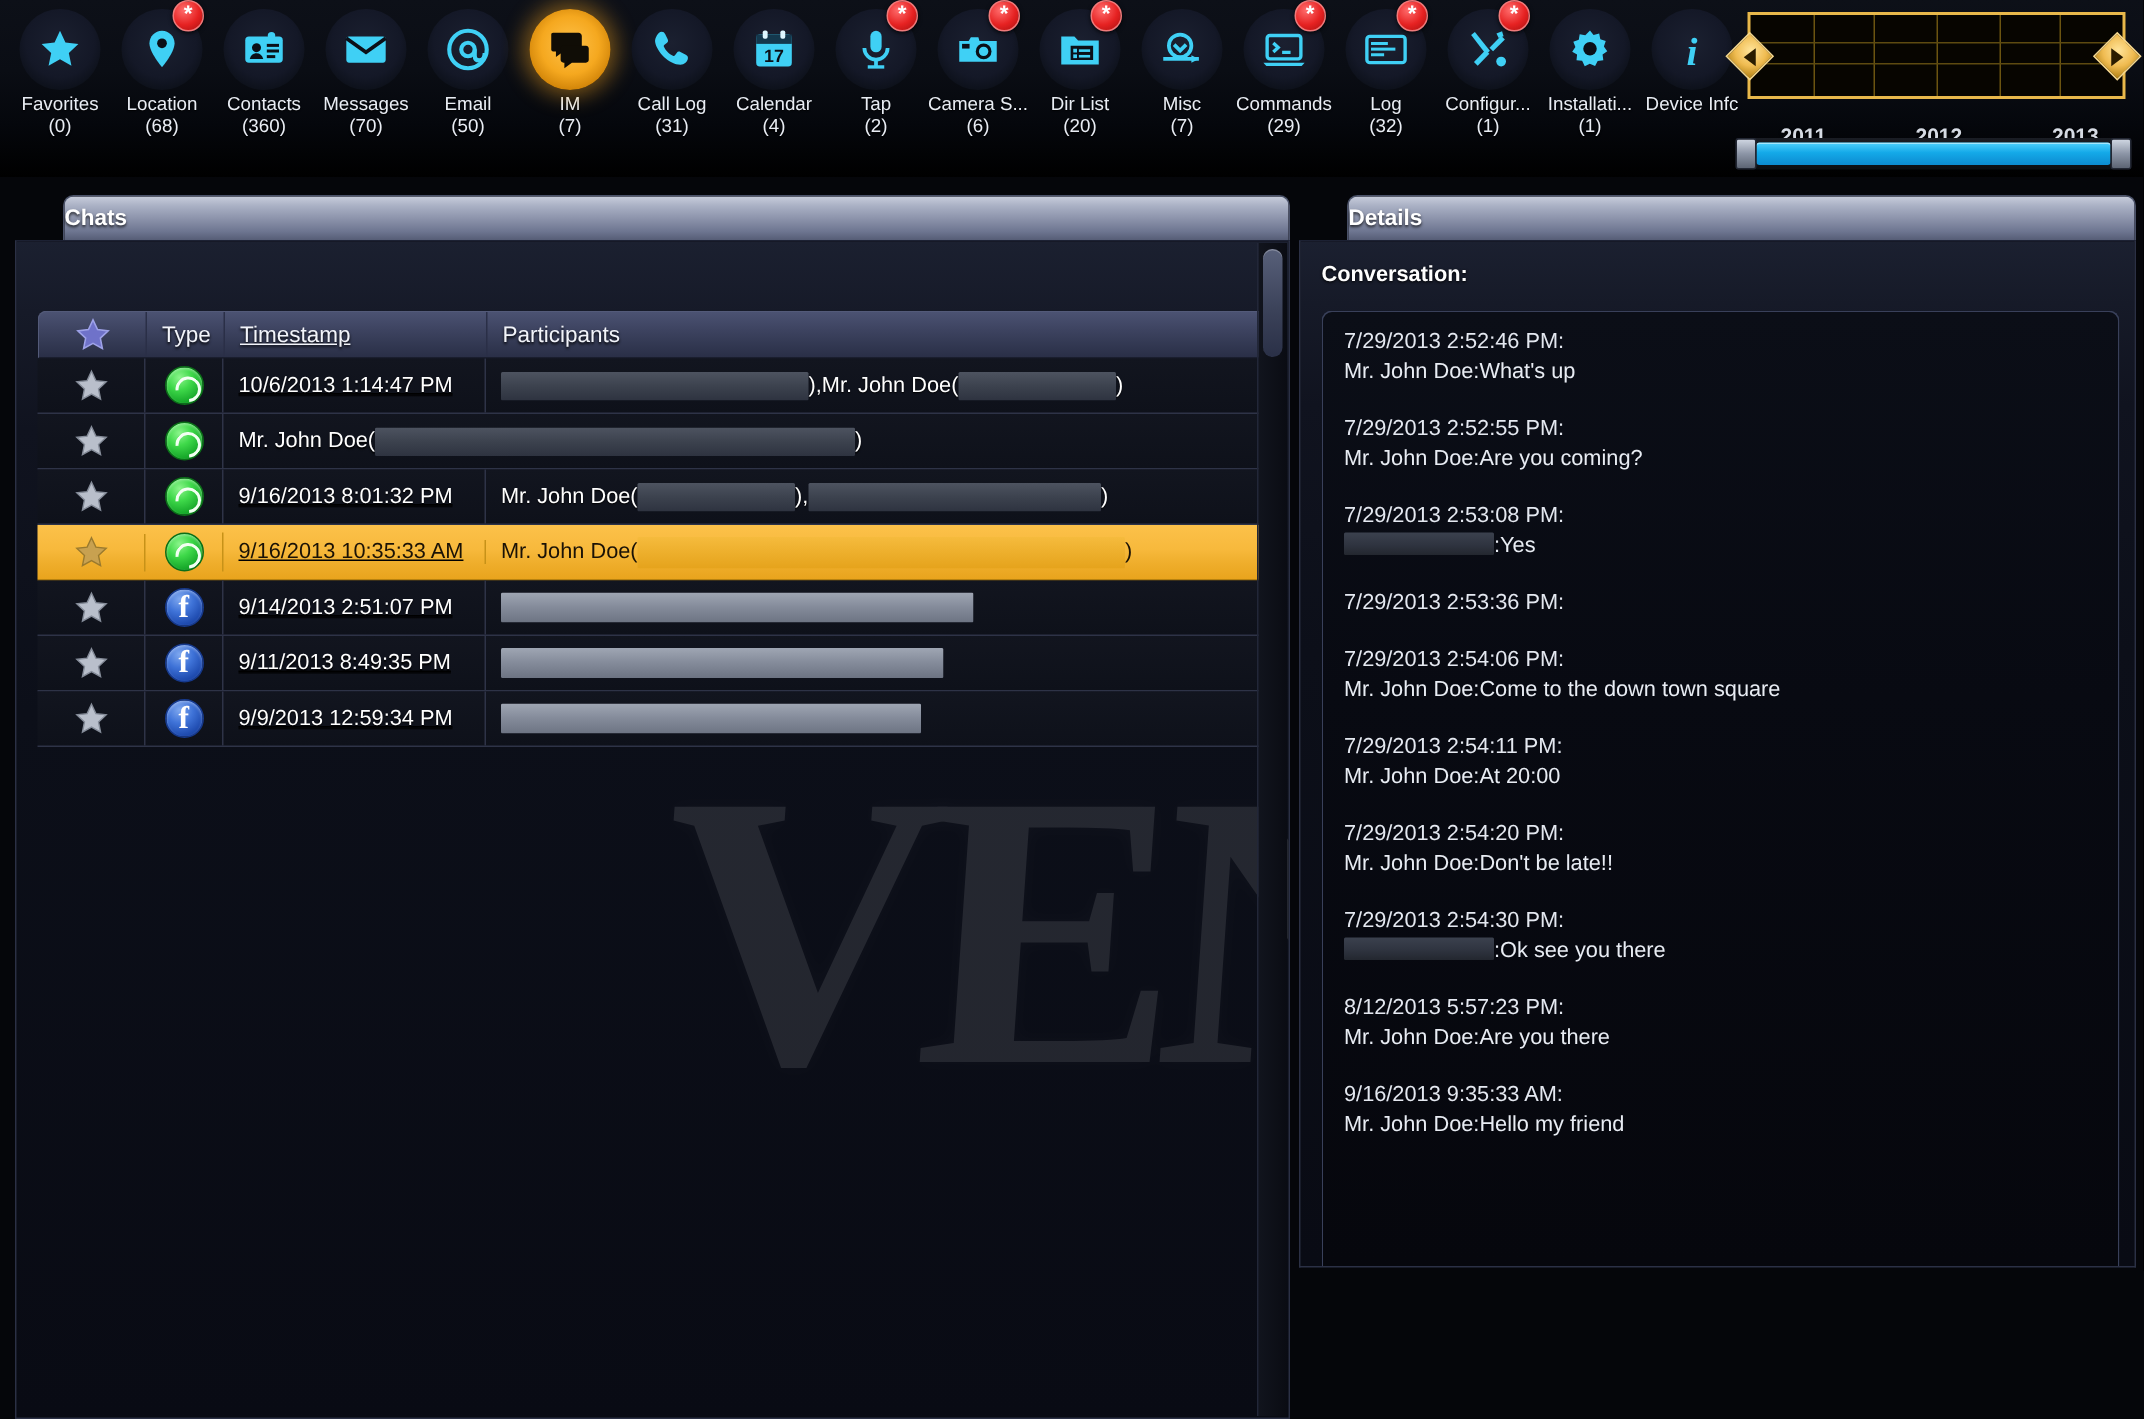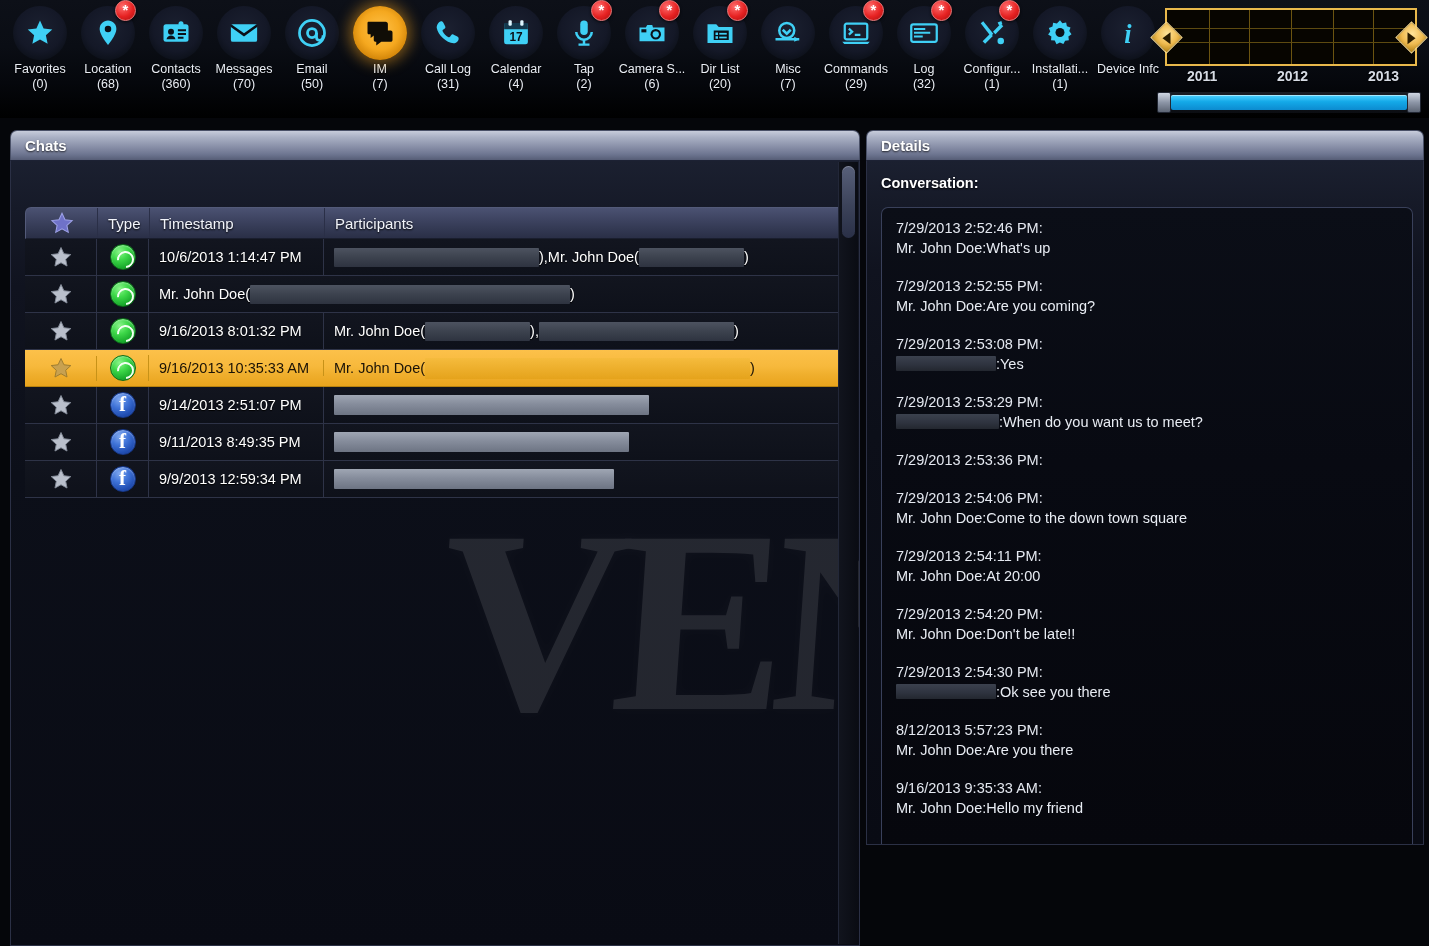--- a/index.html
+++ b/index.html
@@ -66,21 +66,21 @@
     transform: rotate(45deg);
   }
   .tl-arrow i {
     position:absolute; left:50%; top:50%; width:0; height:0;
     transform:translate(-50%,-50%) rotate(-45deg);
   }
   .tl-arrow.left { left:2px; }
   .tl-arrow.right { right:2px; }
   .tl-arrow.left i { border-top:6px solid transparent; border-bottom:6px solid transparent; border-right:8px solid #2a1c00; }
   .tl-arrow.right i { border-top:6px solid transparent; border-bottom:6px solid transparent; border-left:8px solid #2a1c00; }
-  .tl-years { position:absolute; left:12px; top:64px; width:252px; height:18px; }
+  .tl-years { position:absolute; left:12px; top:78px; width:252px; height:18px; }
   .tl-year { position:absolute; color:#d6dbe4; font-size:14px; font-weight:bold; text-shadow:0 1px 2px #000; }
   .tl-scroll {
     position:absolute; left:4px; top:88px; width:264px; height:21px;
     background: linear-gradient(180deg,#1a1d24,#0b0d12); border-radius:2px;
   }
   .tl-thumb {
     position:absolute; left:14px; top:3px; right:14px; height:15px;
     background: linear-gradient(180deg,#4fd2ff 0%, #14a9e8 45%, #0c8bd0 100%);
     border-radius:2px; box-shadow:inset 0 1px 0 rgba(255,255,255,.5);
   }
@@ -90,21 +90,21 @@
     border:1px solid #222733;
   }
   .tl-grip.l { left:0; } .tl-grip.r { right:0; }
 
   
   .panel { position:absolute; border-radius:7px 7px 0 0; }
   .panel-head {
     height:30px; border-radius:7px 7px 0 0;
     background: linear-gradient(180deg,#c7ccdb 0%, #a9b0c4 22%, #8b92aa 52%, #6e7691 80%, #565d76 100%);
     border:1px solid #4a5168; border-bottom:none;
-    display:flex; align-items:center; padding-left:14px;
+    display:flex; align-items:center; margin-left:32px;
   }
   .panel-title { color:#ffffff; font-size:15px; font-weight:bold; text-shadow:0 1px 2px rgba(0,0,0,.75); }
   .panel-body {
     border:1px solid #2b3045; border-top:1px solid #1c2133;
     background: linear-gradient(180deg,#1b2030 0%, #161a28 6%, #10131f 16%, #0c0f19 40%, #090b14 100%);
   }
 
   
   #chats { left:10px; top:130px; width:850px; height:816px; }
   #chats .panel-body { height:786px; position:relative; overflow:hidden; }
@@ -116,21 +116,21 @@
     border:1px solid #535a79; border-bottom:1px solid #1a1e2e;
   }
   .gh {
     display:flex; align-items:center; color:#f2f4fa; font-size:15px;
     padding-left:10px; text-shadow:0 1px 2px #000;
     border-right:1px solid #2a2f47;
   }
   .gh.star { justify-content:center; padding-left:0; }
   .c-star { width:72px; flex:0 0 72px; }
   .c-type { width:52px; flex:0 0 52px; }
-  .c-time { width:175px; flex:0 0 175px; }
+  .c-time { width:175px; flex:0 0 175px;text-decoration:underline; }
   .c-part { flex:1 1 auto; }
 
   .grid-rows { position:absolute; left:0; right:0; top:32px; bottom:0; }
   .row {
     display:flex; height:37px; align-items:stretch;
     border-bottom:1px solid #2e3347;
     background: linear-gradient(180deg,#12151f 0%, #0e111a 100%);
   }
   .row.sel {
     background: linear-gradient(180deg,#fcc14a 0%, #f7b93c 45%, #efae2c 70%, #e9a41d 100%);
@@ -691,24 +691,20 @@
           </div>
           <div class="msg">
             <div class="msg-time">7/29/2013 2:52:55 PM:</div>
             <div class="msg-text"><span>Mr. John Doe:Are you coming?</span></div>
           </div>
           <div class="msg">
             <div class="msg-time">7/29/2013 2:53:08 PM:</div>
             <div class="msg-text"><span class="msg-redact" style="width: 100px;"></span><span>:Yes</span></div>
           </div>
           <div class="msg">
-            <div class="msg-time">7/29/2013 2:53:29 PM:</div>
-            <div class="msg-text"><span class="msg-redact" style="width: 103px;"></span><span>:When do you want us to meet?</span></div>
-          </div>
-          <div class="msg">
             <div class="msg-time">7/29/2013 2:53:36 PM:</div>
           </div>
           <div class="msg">
             <div class="msg-time">7/29/2013 2:54:06 PM:</div>
             <div class="msg-text"><span>Mr. John Doe:Come to the down town square</span></div>
           </div>
           <div class="msg">
             <div class="msg-time">7/29/2013 2:54:11 PM:</div>
             <div class="msg-text"><span>Mr. John Doe:At 20:00</span></div>
           </div>

